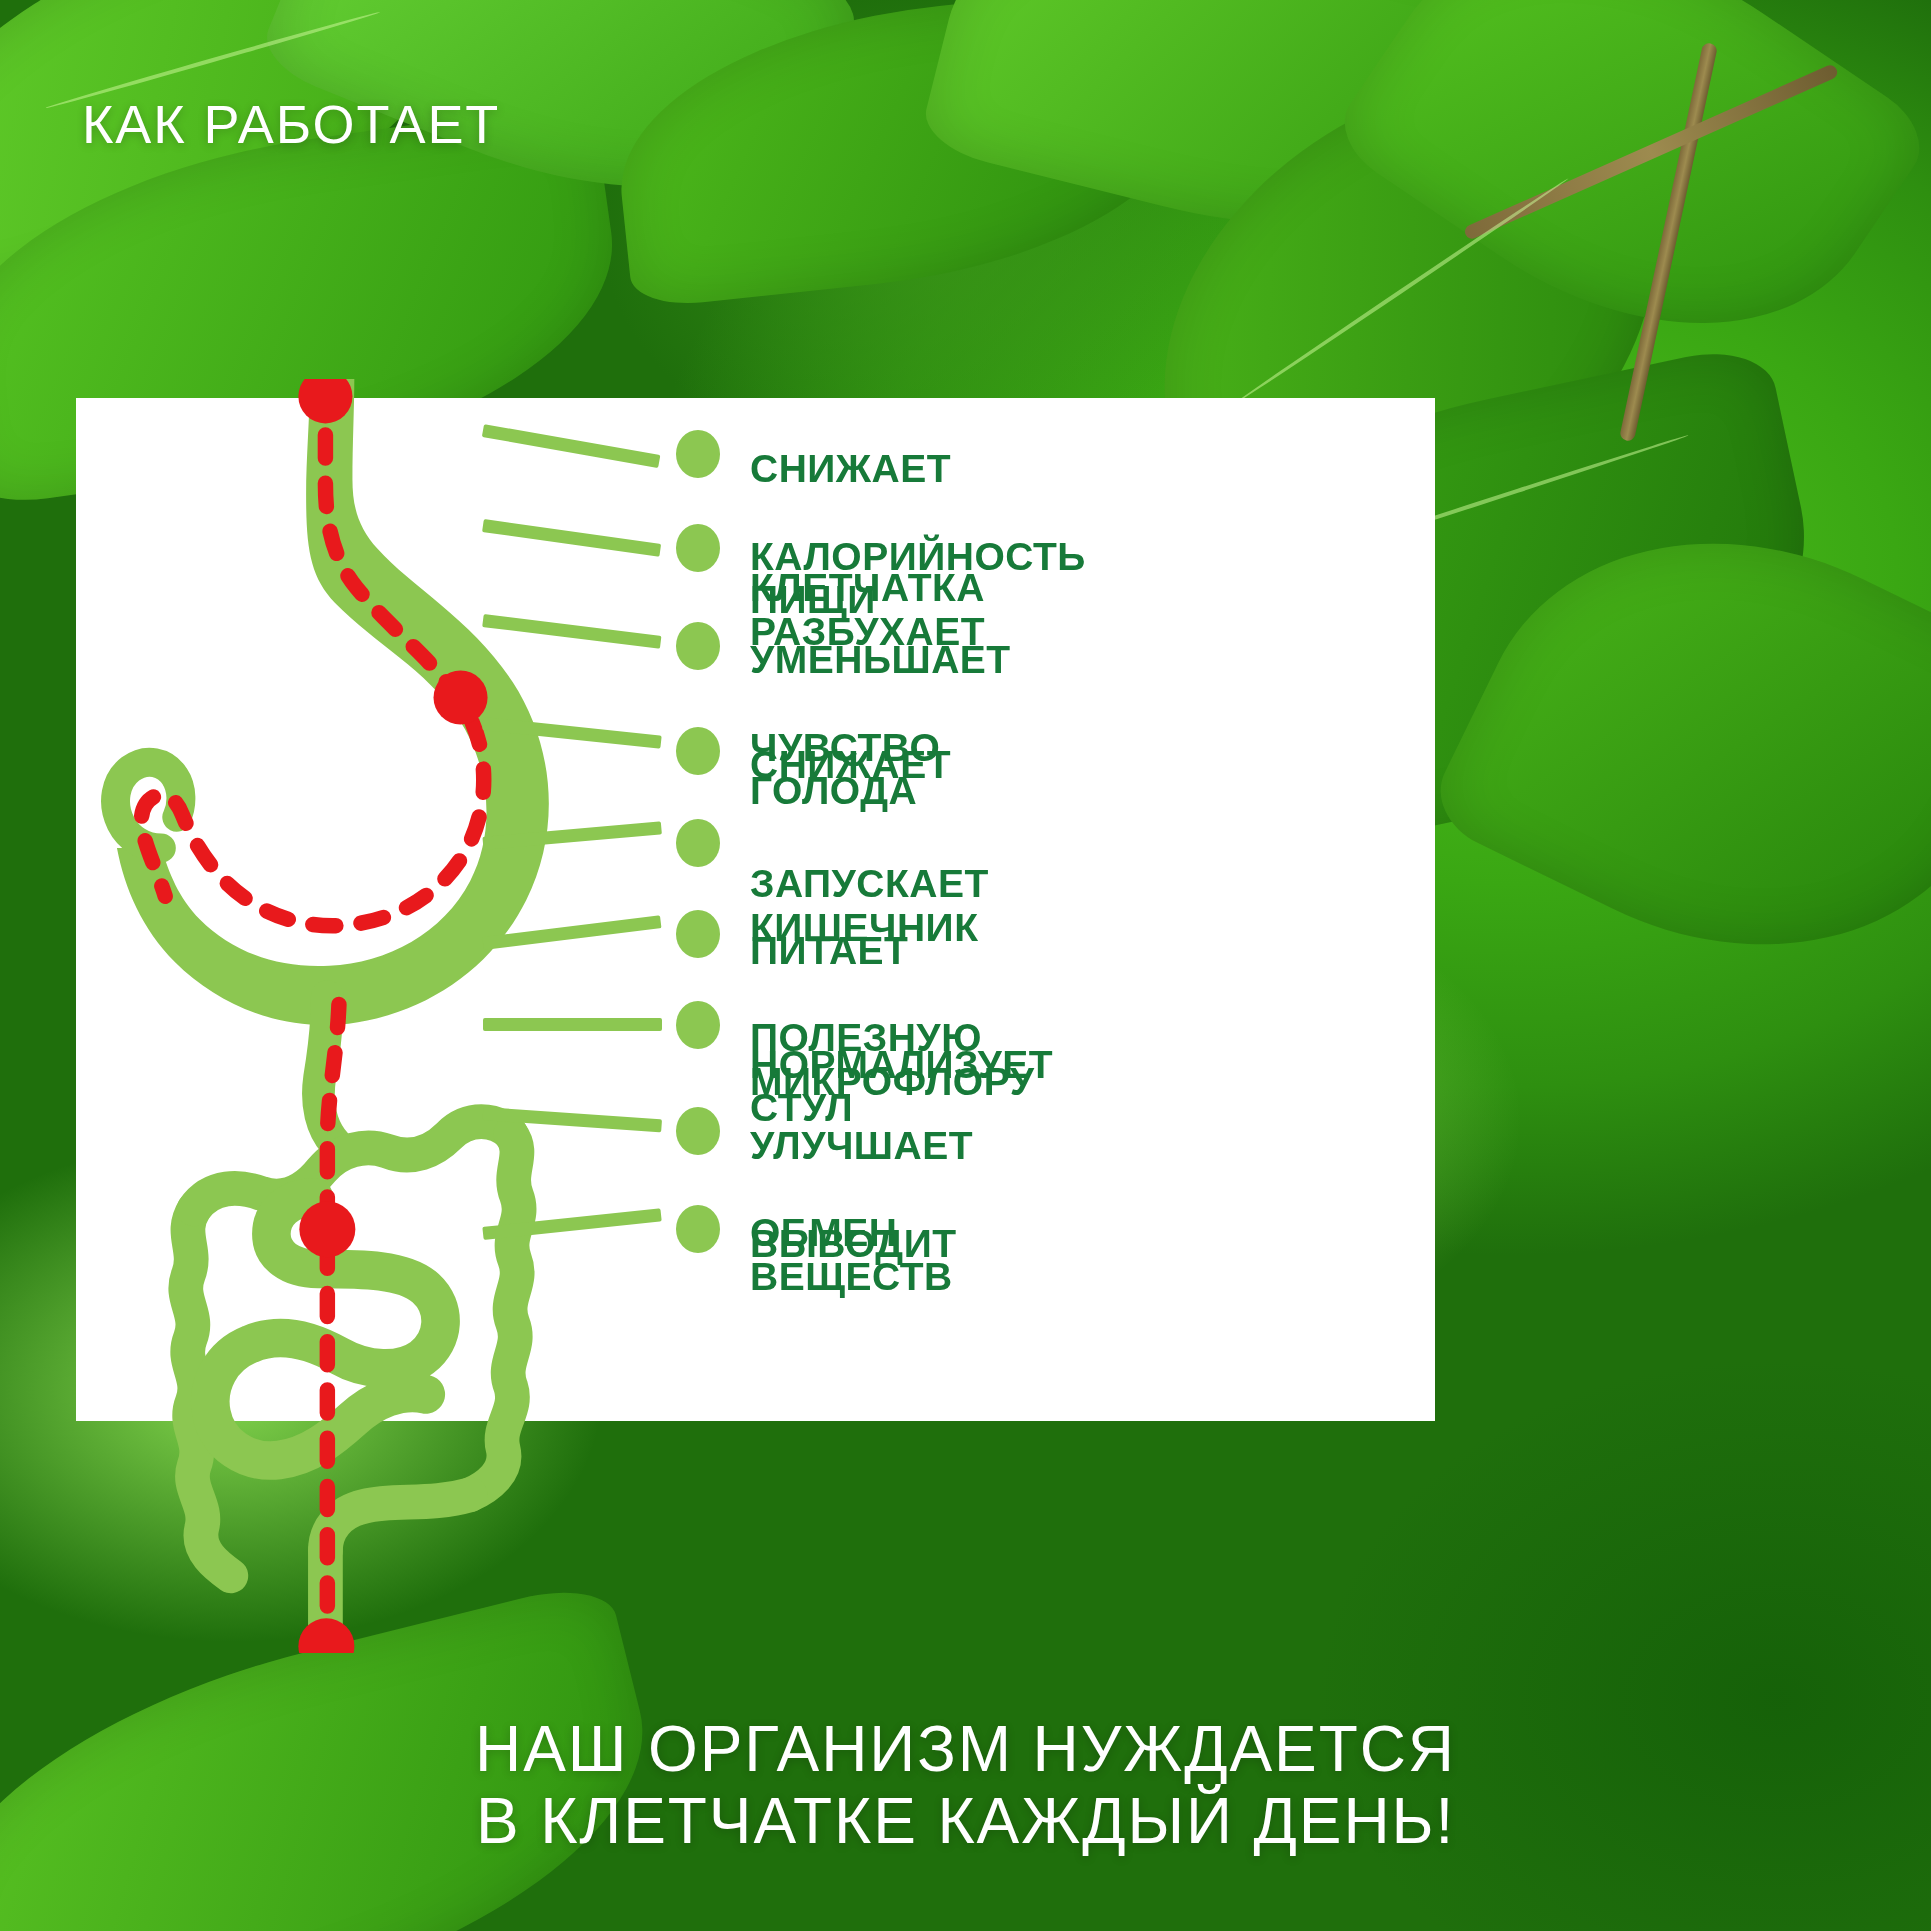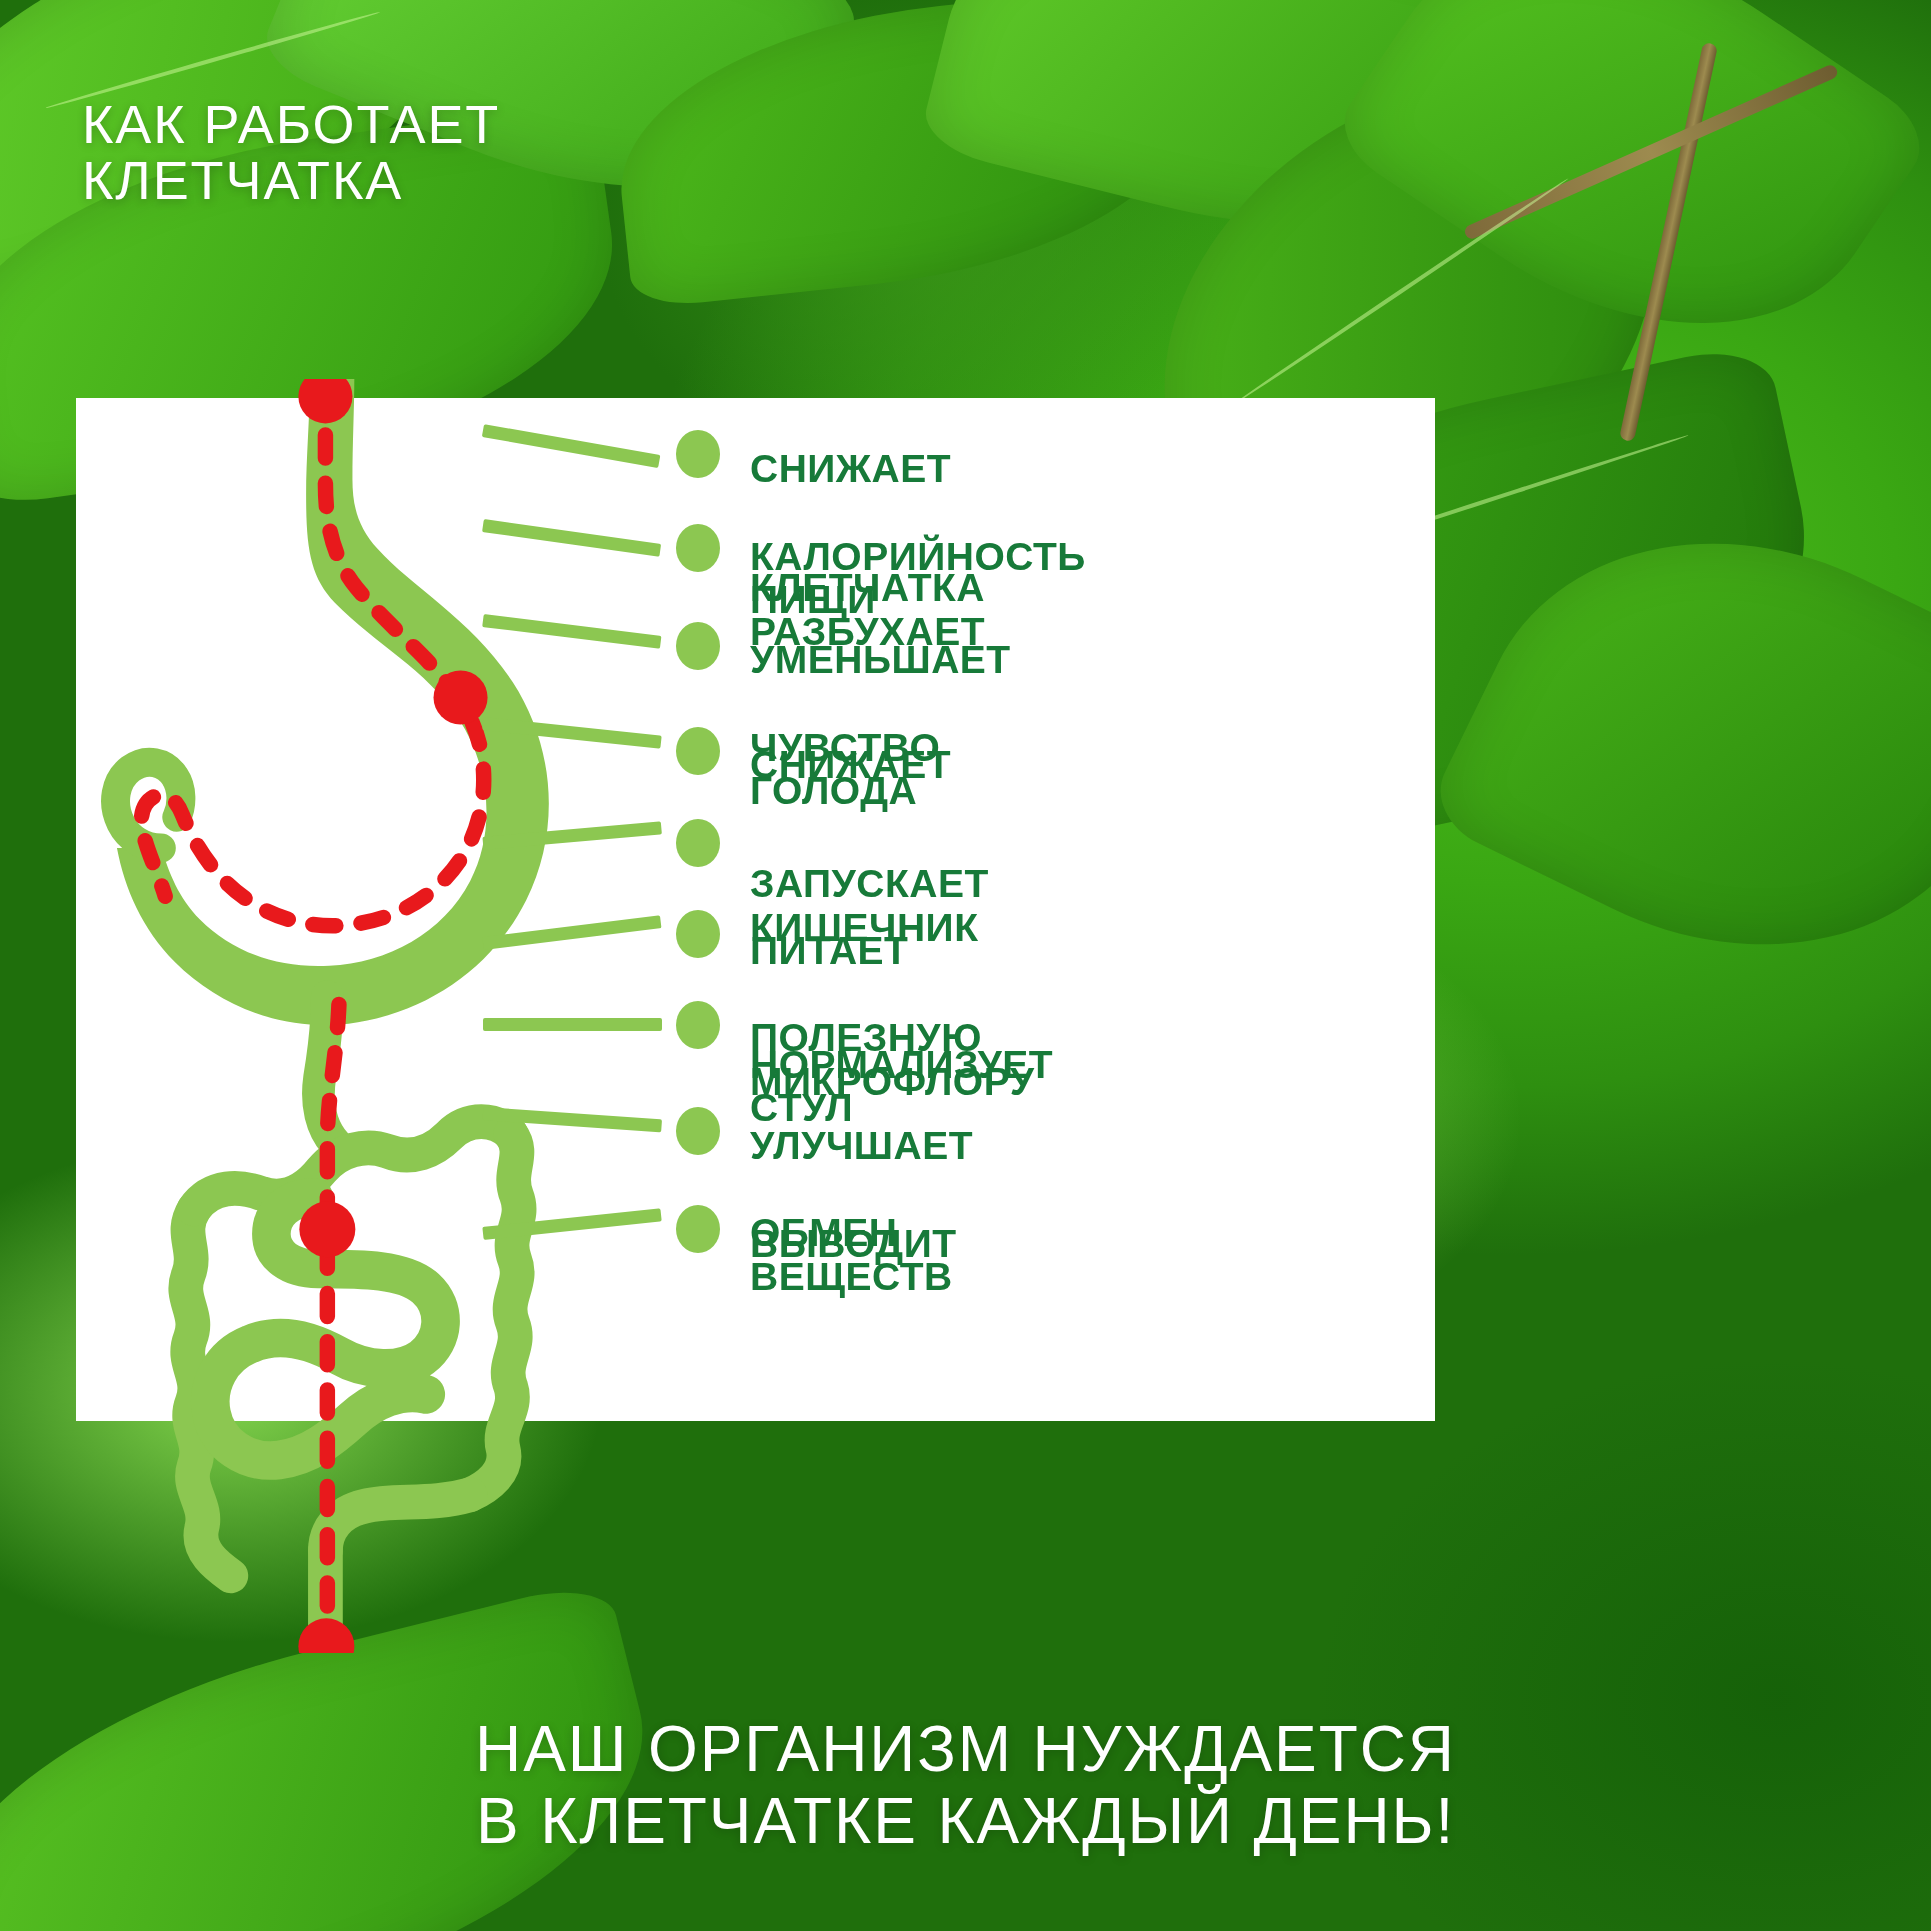--- a/index.html
+++ b/index.html
@@ -90,21 +90,20 @@
     <div class="leaf" style="left:-77px;top:1661px;width:734px;height:328px;transform:rotate(-14deg);background:linear-gradient(120deg,#5bc524,#2c900e);"></div>
     <div class="twig" style="left:1661px;top:39px;width:15.4px;height:406px;transform:rotate(12deg);"></div>
     <div class="twig" style="left:1448px;top:145px;width:406px;height:13.5px;transform:rotate(-24deg);"></div>
     <div class="vein" style="left:39px;top:58px;width:348px;height:3.9px;transform:rotate(-16deg);"></div>
     <div class="vein" style="left:1197px;top:290px;width:406px;height:3.9px;transform:rotate(-34deg);"></div>
     <div class="vein" style="left:1255px;top:502px;width:444px;height:3.9px;transform:rotate(-18deg);"></div>
   </div>
 
   <div class="title">
     <span>КАК РАБОТАЕТ</span>
-    <span>КЛЕТЧАТКА</span>
   </div>
 
   <div class="card">
 
     <svg class="organ" viewBox="0 0 520 1320">
       <g>
         <path d="M232 -5
                  C232 40 228 80 228 120
                  C228 175 232 205 258 232
                  C300 275 352 300 386 352

